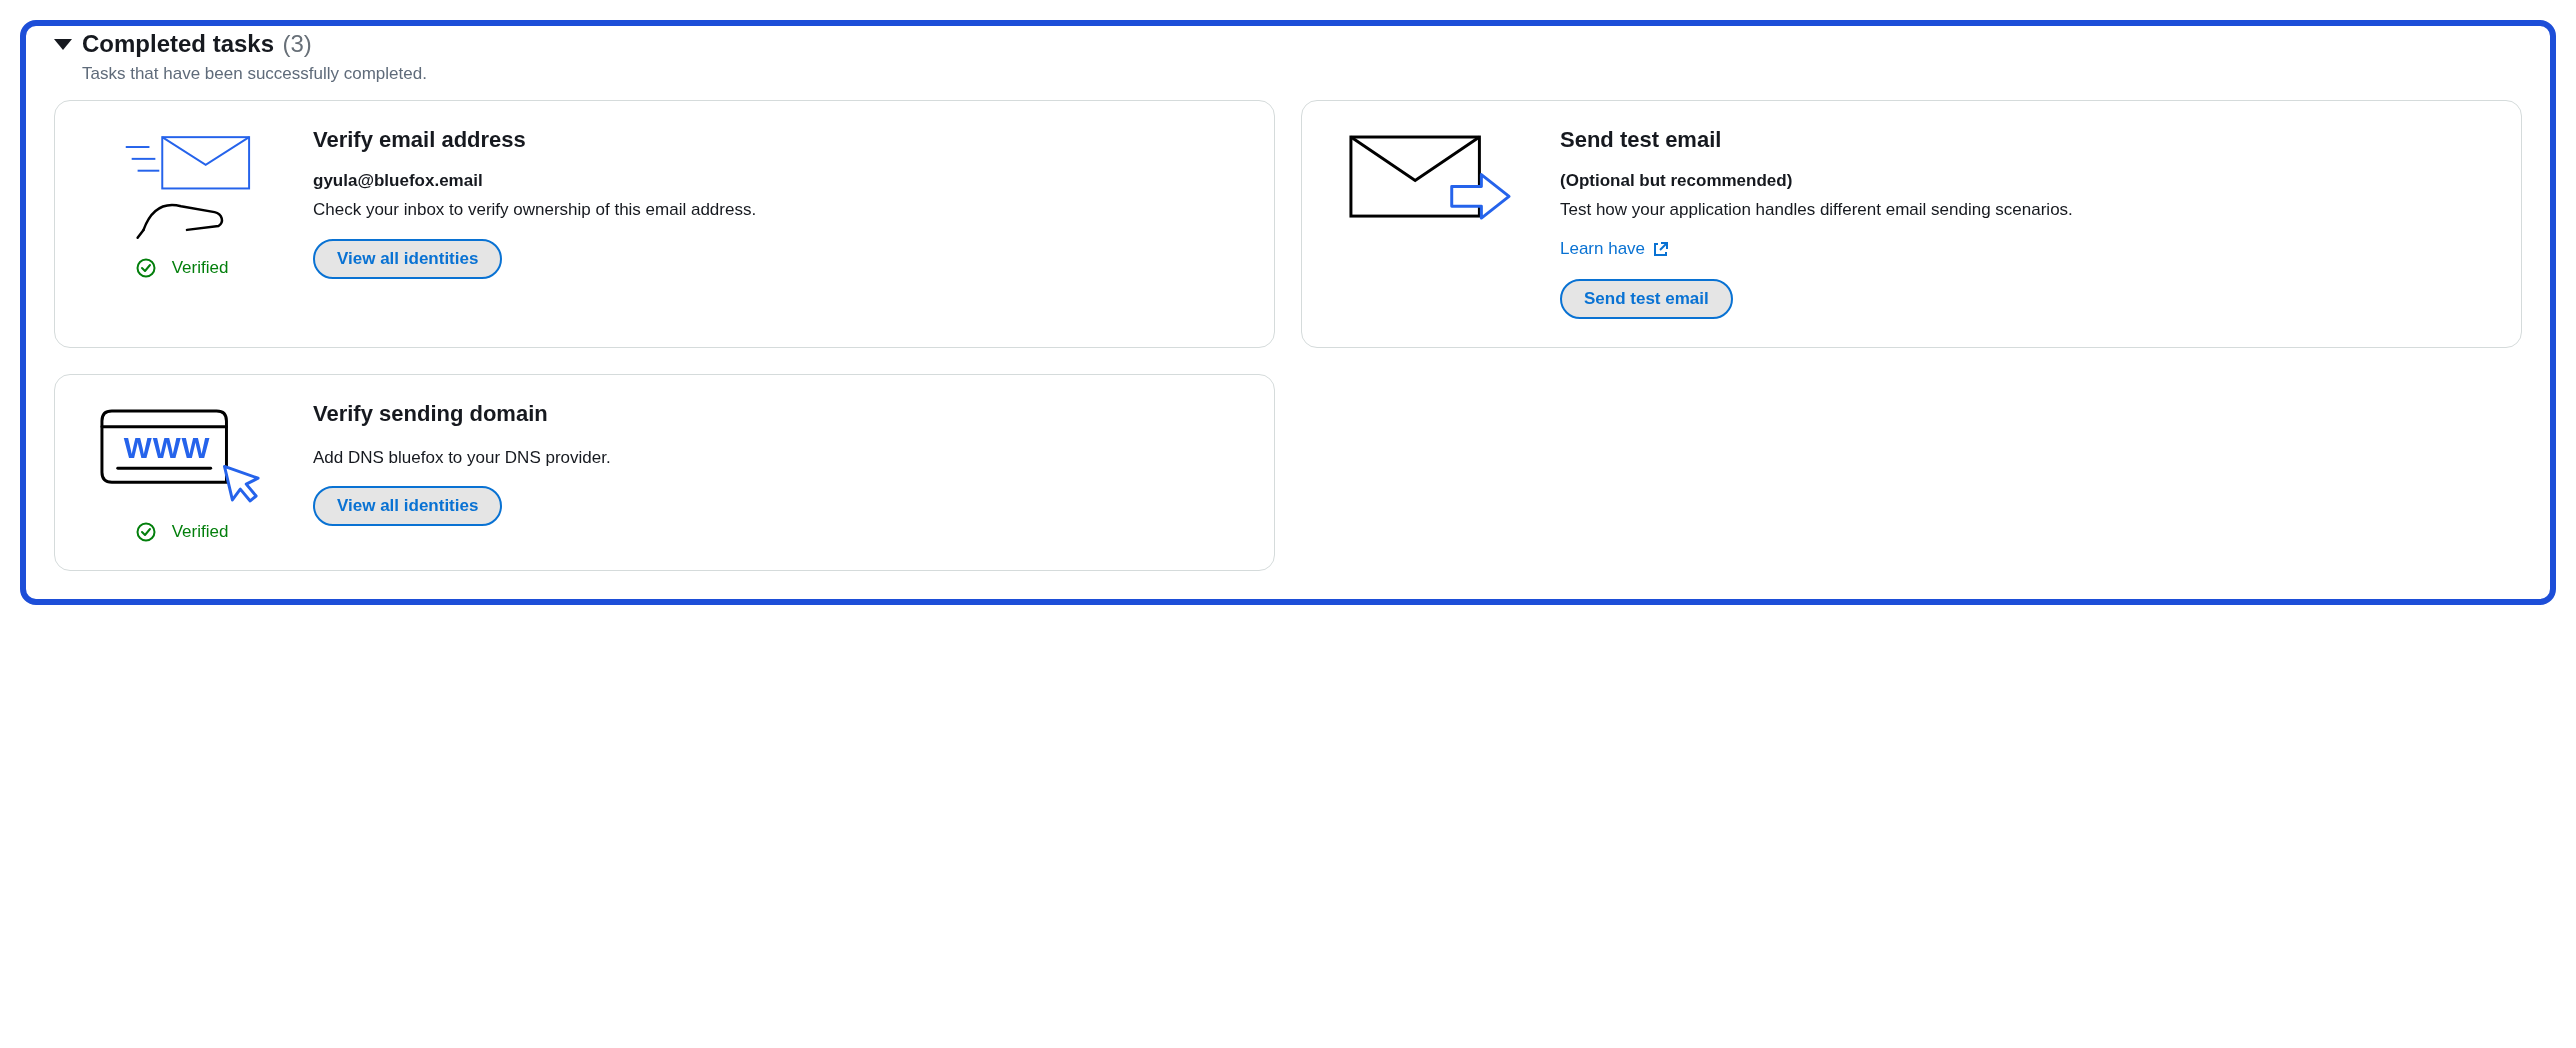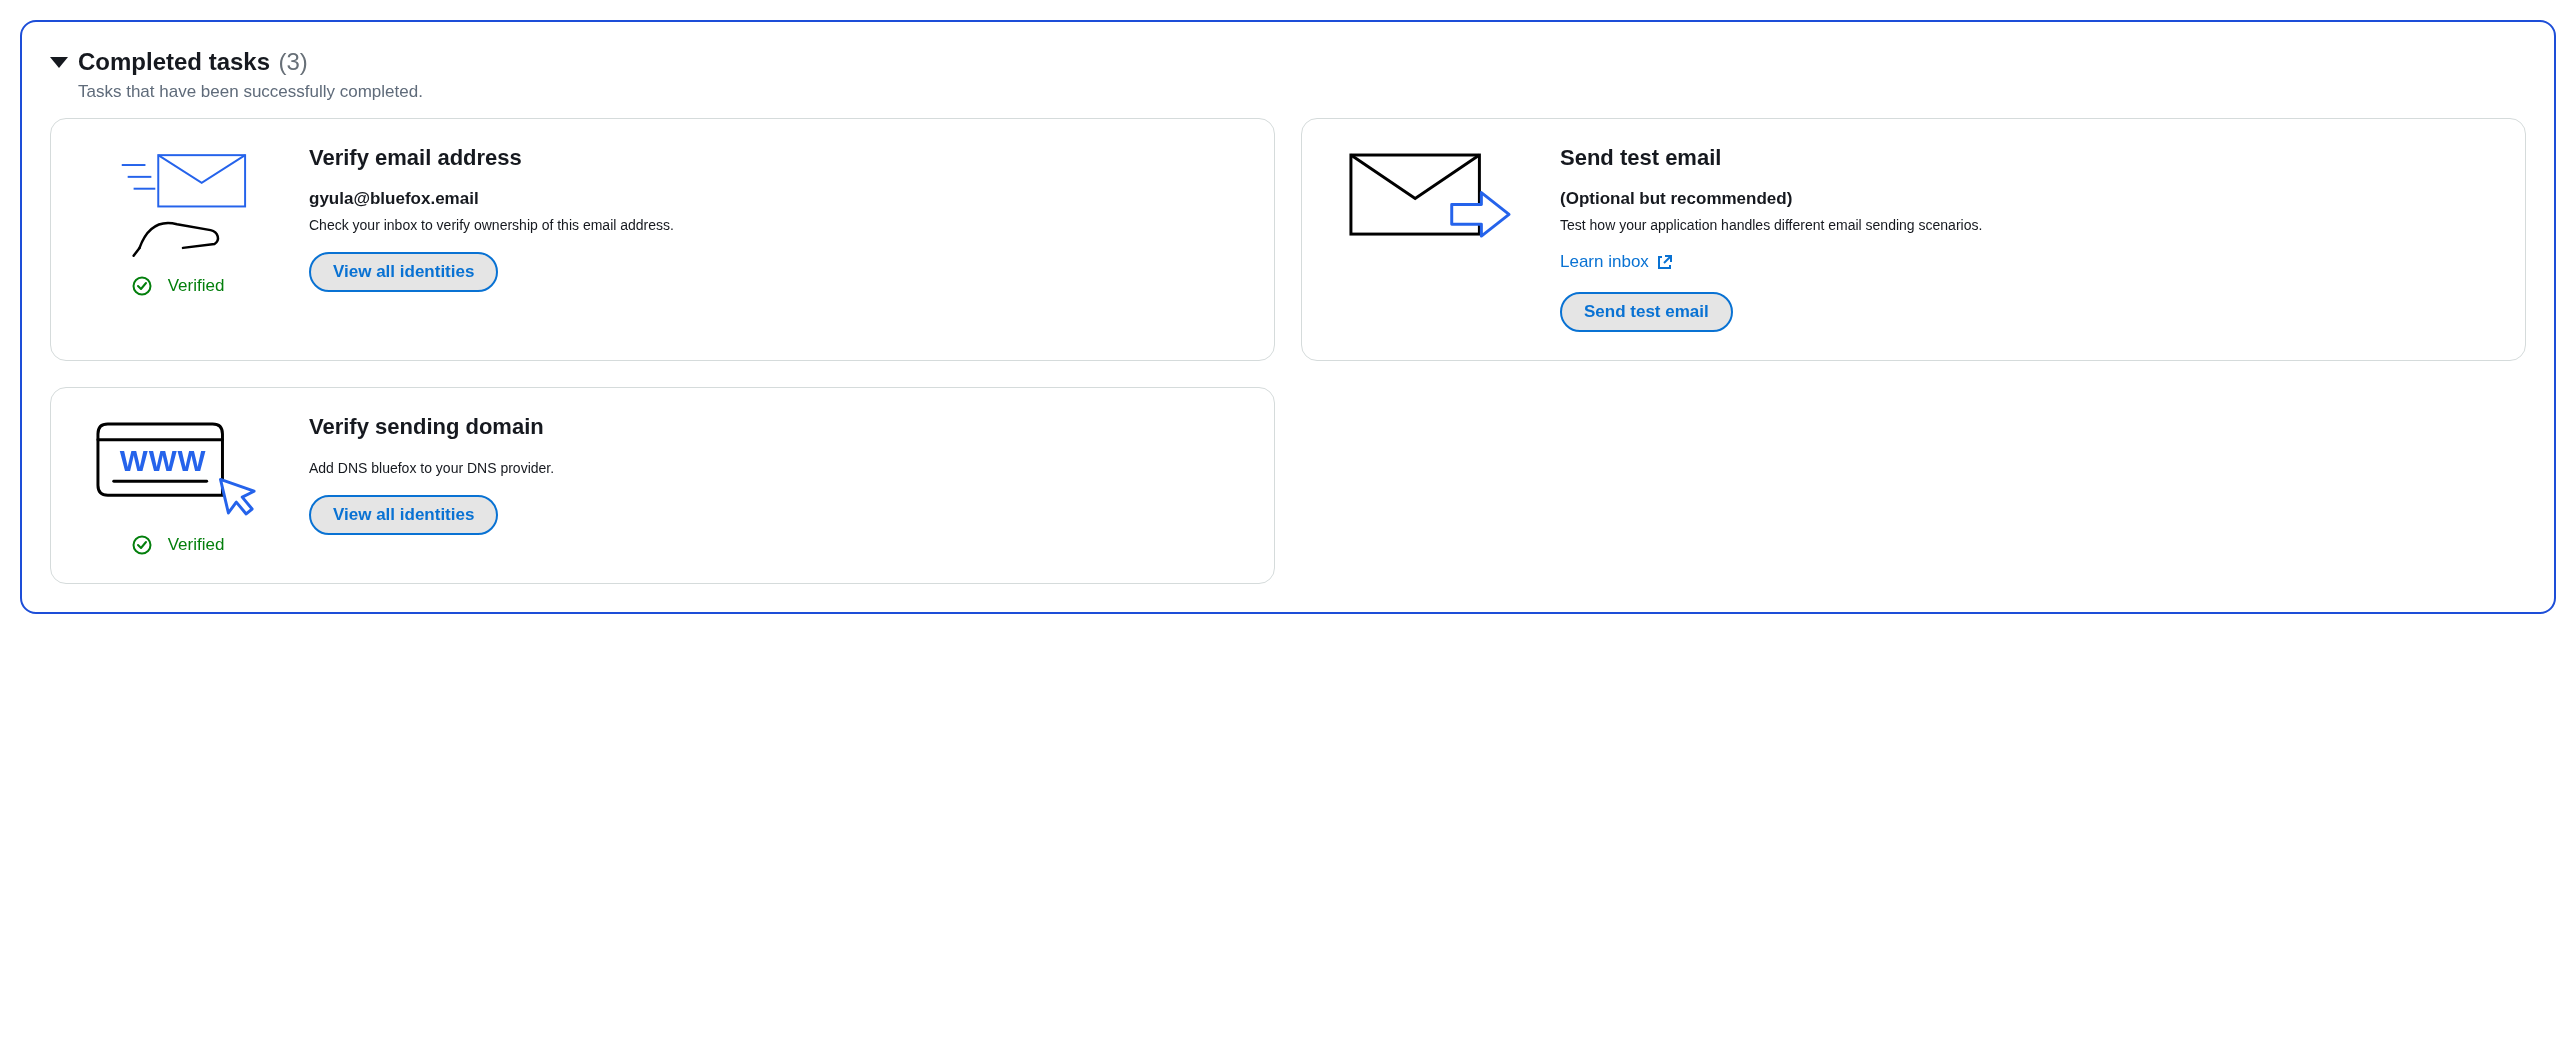--- a/index.html
+++ b/index.html
@@ -4,23 +4,23 @@
 <style>
   * { box-sizing: border-box; }
   body {
     margin: 0;
     padding: 20px;
     font-family: "Amazon Ember", "Helvetica Neue", Arial, sans-serif;
     color: #16191f;
     background: #fff;
   }
   .panel {
-    border: 2px solid #1d4ed8;
+    border: 6px solid #1d4ed8;
     border-radius: 16px;
-    padding: 26px 28px 28px 28px;
+    padding: 4px 28px 28px 28px;
   }
   .header-row {
     display: flex;
     align-items: center;
     gap: 10px;
     cursor: pointer;
   }
   .triangle {
     width: 0; height: 0;
     border-left: 9px solid transparent;
@@ -72,21 +72,21 @@
     font-size: 22px;
     font-weight: 700;
     margin: 0 0 18px 0;
   }
   .card-label {
     font-size: 17px;
     font-weight: 700;
     margin: 0 0 6px 0;
   }
   .card-desc {
-    font-size: 14px;
+    font-size: 17px;
     color: #16191f;
     margin: 0 0 16px 0;
     line-height: 1.5;
   }
   .learn-link {
     color: #0972d3;
     text-decoration: none;
     font-size: 17px;
     display: inline-flex;
     align-items: center;
@@ -171,21 +171,21 @@
           <g stroke="#2563eb" stroke-width="3" fill="#fff" stroke-linejoin="round">
             <path d="M108 56 L138 56 L138 44 L166 66 L138 88 L138 76 L108 76 Z"></path>
           </g>
         </svg>
       </div>
       <div class="card-body">
         <h3 class="card-title">Send test email</h3>
         <p class="card-label">(Optional but recommended)</p>
         <p class="card-desc">Test how your application handles different email sending scenarios.</p>
         <a href="#" class="learn-link">
-          <span>Learn inbox</span>
+          <span>Learn have</span>
           <svg width="16" height="16" viewBox="0 0 16 16">
             <path d="M5 3 H2 V14 H13 V11" fill="none" stroke="#0972d3" stroke-width="2"></path>
             <path d="M8 2 H14 V8" fill="none" stroke="#0972d3" stroke-width="2"></path>
             <line x1="14" y1="2" x2="7" y2="9" stroke="#0972d3" stroke-width="2"></line>
           </svg>
         </a>
         <div>
           <button class="btn">Send test email</button>
         </div>
       </div>

